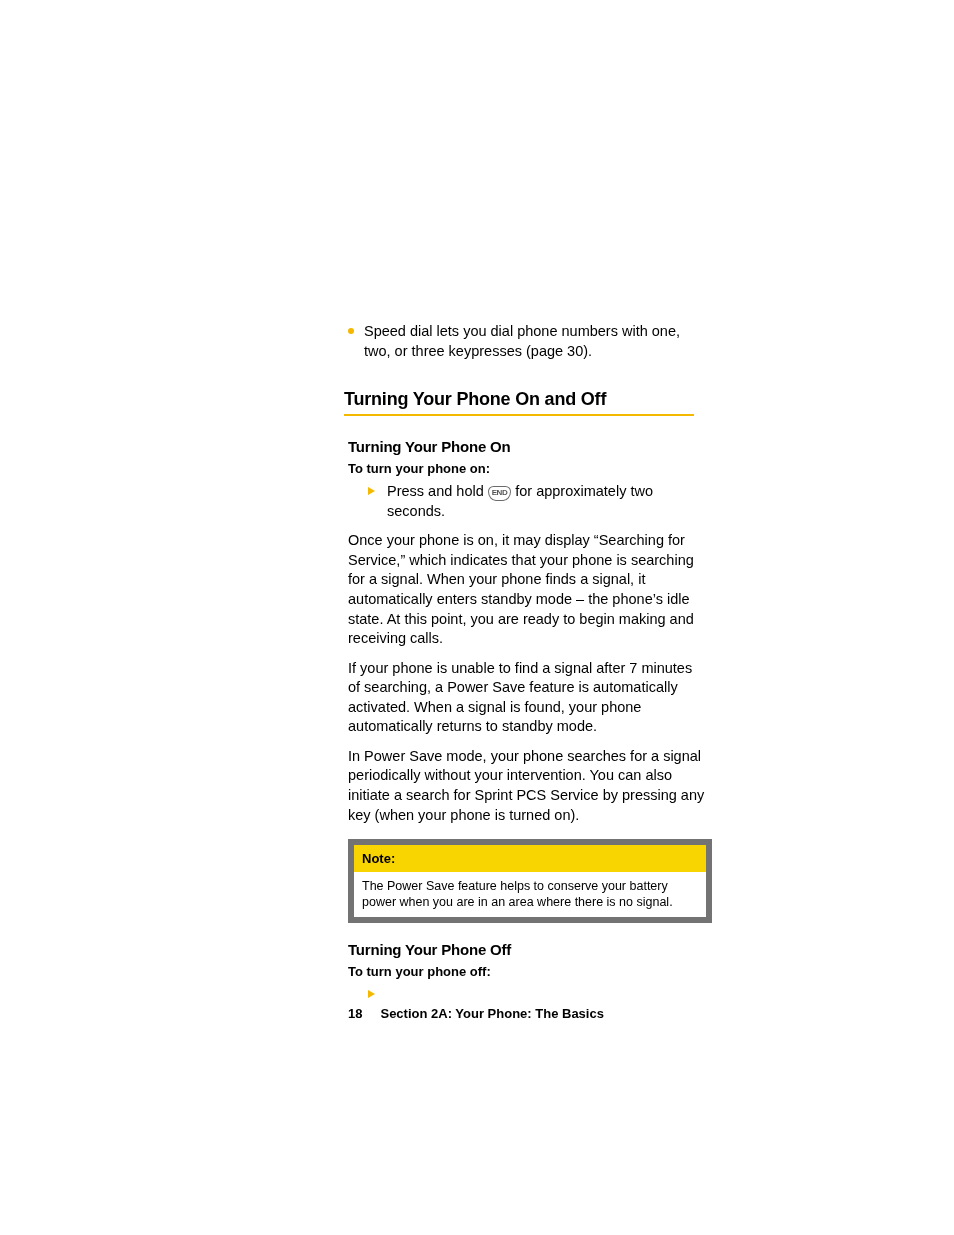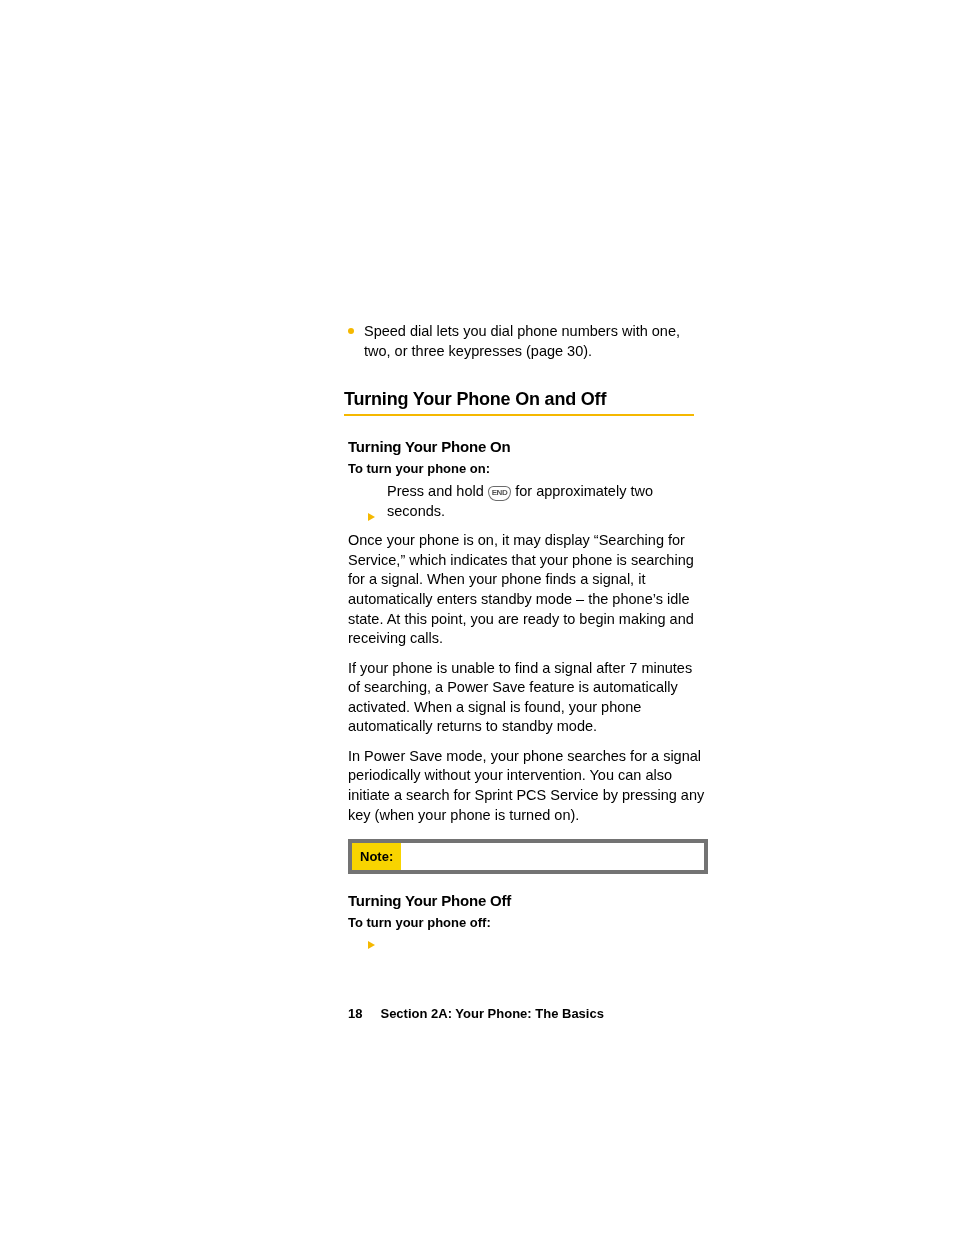--- a/index.html
+++ b/index.html
@@ -55,21 +55,21 @@
     letter-spacing: -0.2px;
   }
   .instruction-label {
     font-size: 13px;
     font-weight: 700;
     margin-top: 4px;
     margin-bottom: 6px;
   }
   .step-row {
     display: flex;
-    align-items: flex-end;
+    align-items: flex-start;
     margin-bottom: 10px;
     padding-left: 20px;
     font-size: 14.5px;
     line-height: 1.35;
   }
   .arrow {
     flex: 0 0 auto;
     width: 0;
     height: 0;
     border-top: 4.5px solid transparent;
@@ -91,23 +91,24 @@
     font-weight: 600;
     letter-spacing: -0.5px;
   }
   .para {
     font-size: 14.5px;
     line-height: 1.35;
     margin-top: 10px;
   }
   .note-box {
     display: flex;
-    border: 4px solid #737373;
+    border: 6px solid #737373;
     margin-top: 14px;
     width: 352px;
+    flex-direction: column;
   }
   .note-label {
     background: #f8d400;
     font-weight: 700;
     font-size: 13px;
     padding: 6px 8px;
     flex: 0 0 auto;
   }
   .note-body {
     font-size: 12.5px;
@@ -144,20 +145,21 @@
       <span>Press and hold </span><span class="key-icon">END</span><span> for approximately two seconds.</span>
     </div>
   </div>
 
   <div class="para">Once your phone is on, it may display “Searching for Service,” which indicates that your phone is searching for a signal. When your phone finds a signal, it automatically enters standby mode – the phone’s idle state. At this point, you are ready to begin making and receiving calls.</div>
   <div class="para">If your phone is unable to find a signal after 7 minutes of searching, a Power Save feature is automatically activated. When a signal is found, your phone automatically returns to standby mode.</div>
   <div class="para">In Power Save mode, your phone searches for a signal periodically without your intervention. You can also initiate a search for Sprint PCS Service by pressing any key (when your phone is turned on).</div>
 
   <div class="note-box">
     <div class="note-label">Note:</div>
+    <div class="note-body">The Power Save feature helps to conserve your battery power when you are in an area where there is no signal.</div>
   </div>
 
   <div class="subheading" style="margin-top:18px">Turning Your Phone Off</div>
   <div class="instruction-label">To turn your phone off:</div>
 
   <div class="step-row">
     <div class="arrow"></div>
   </div>
 
 

